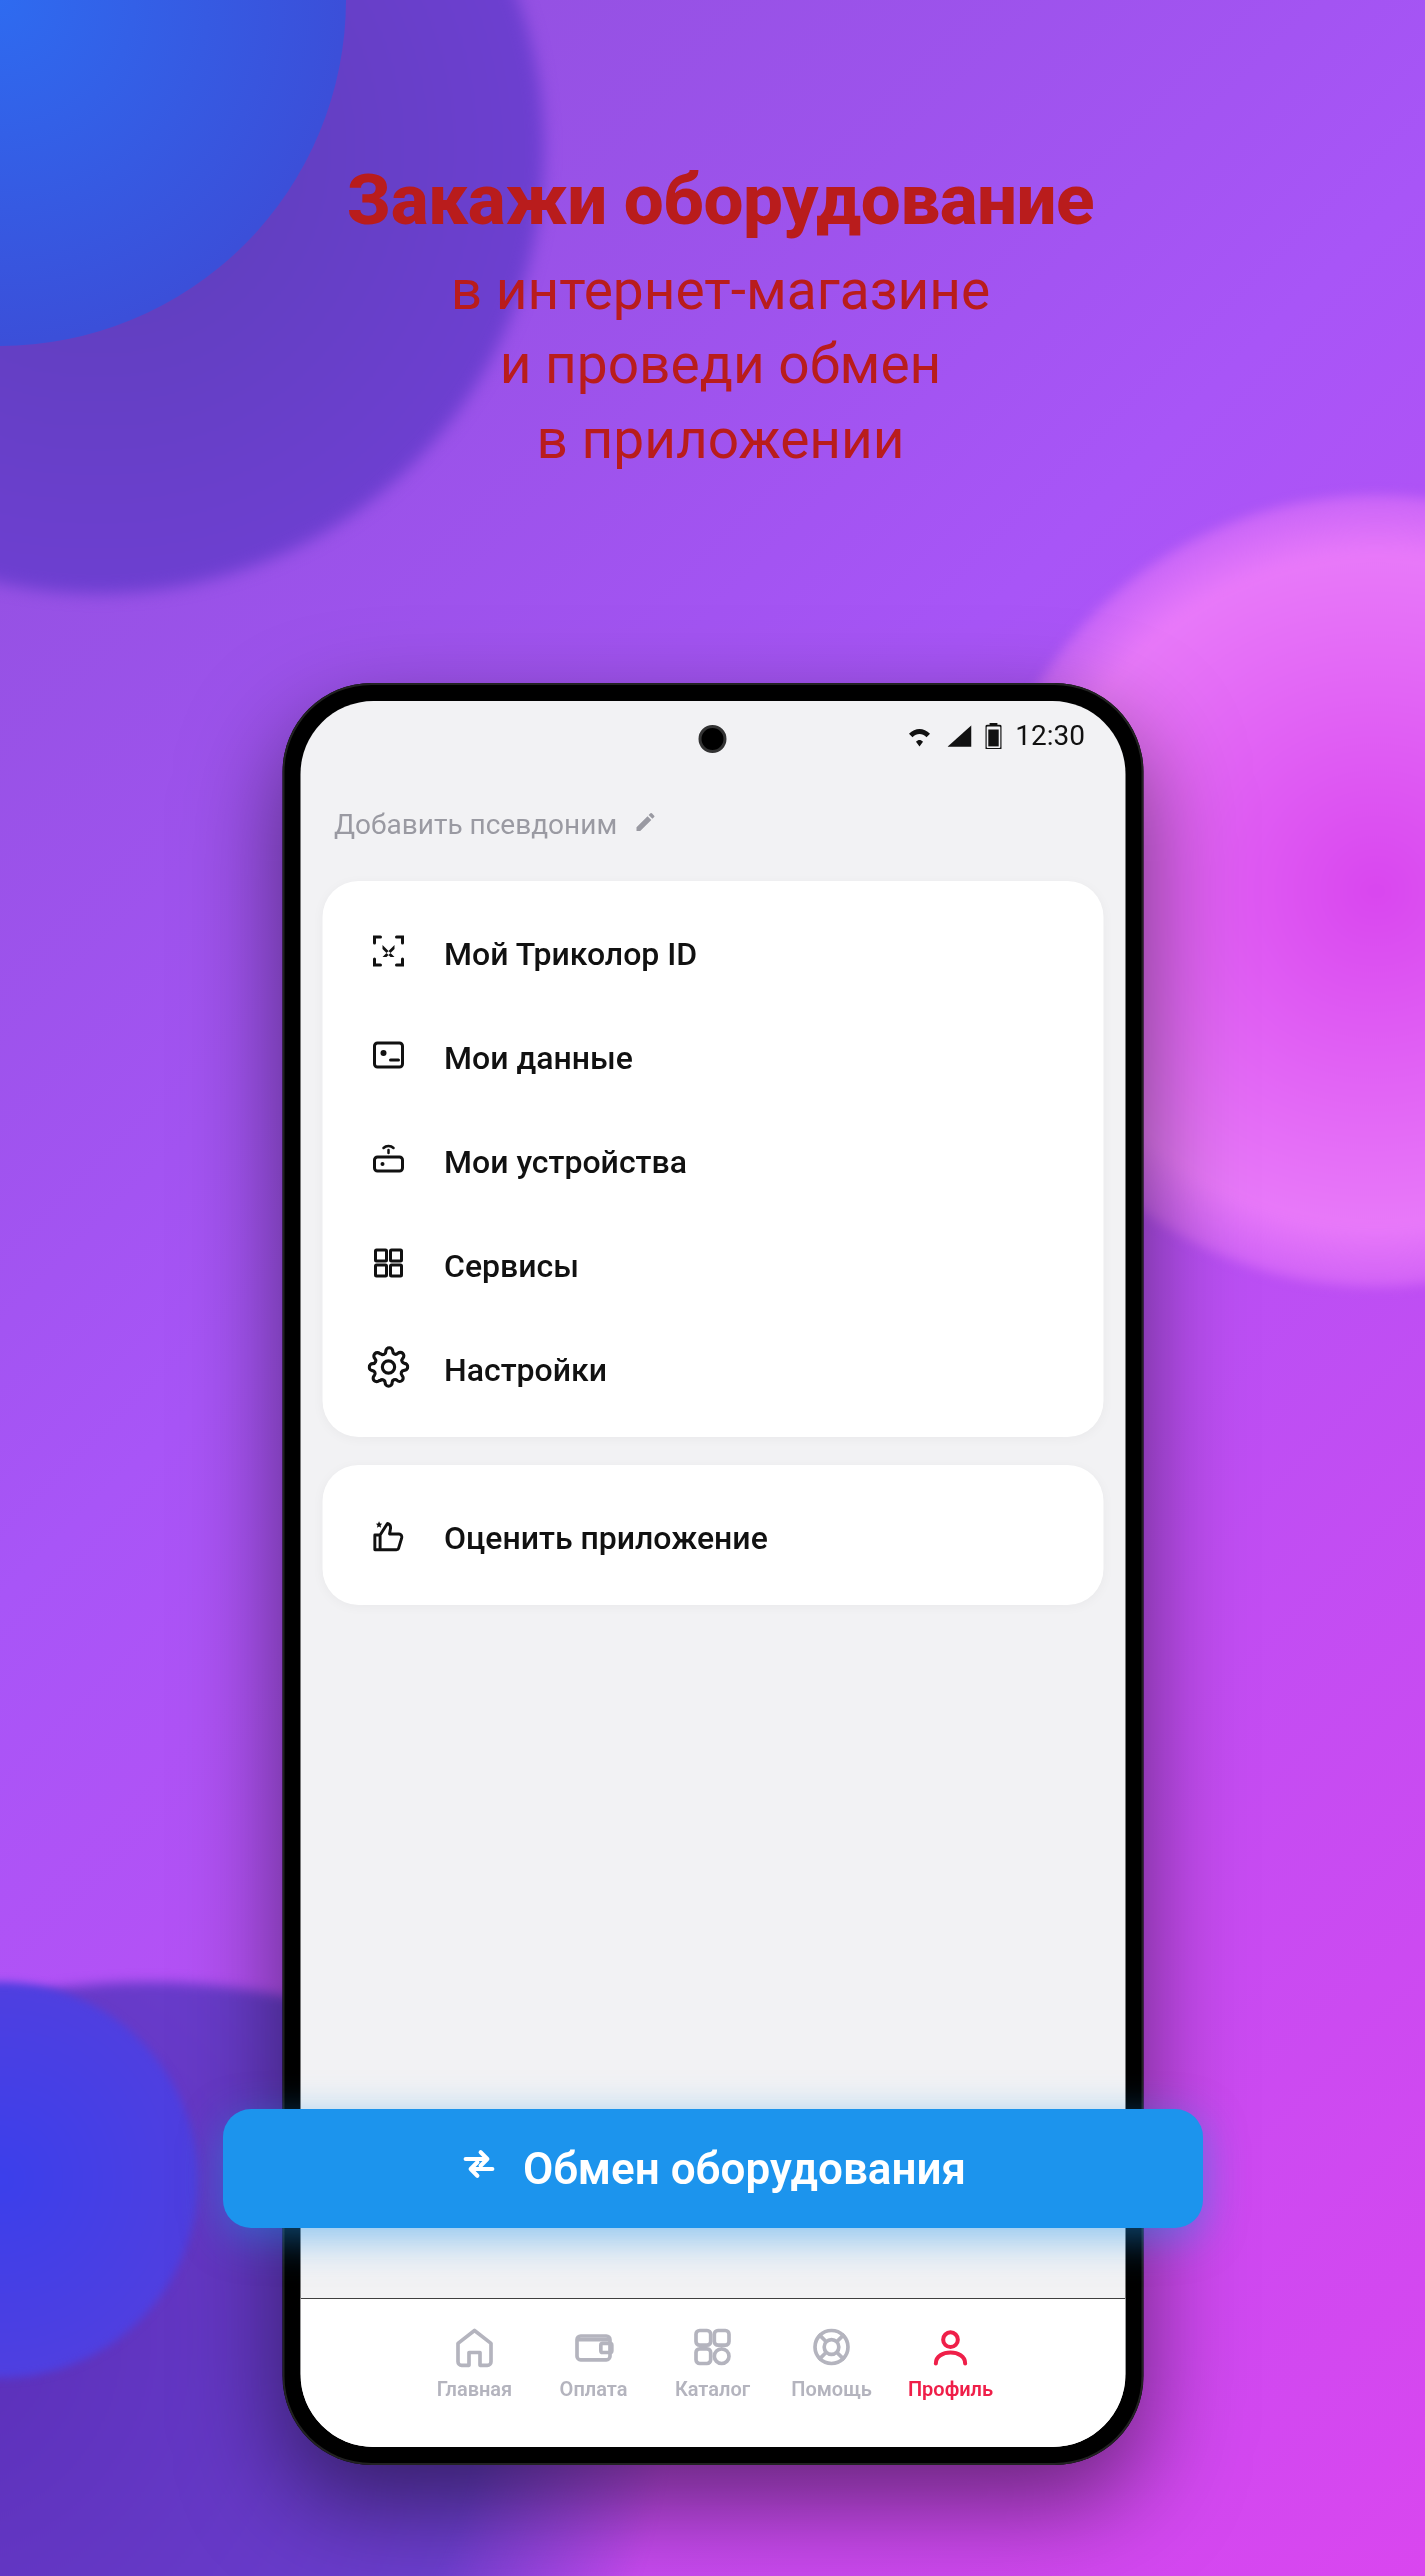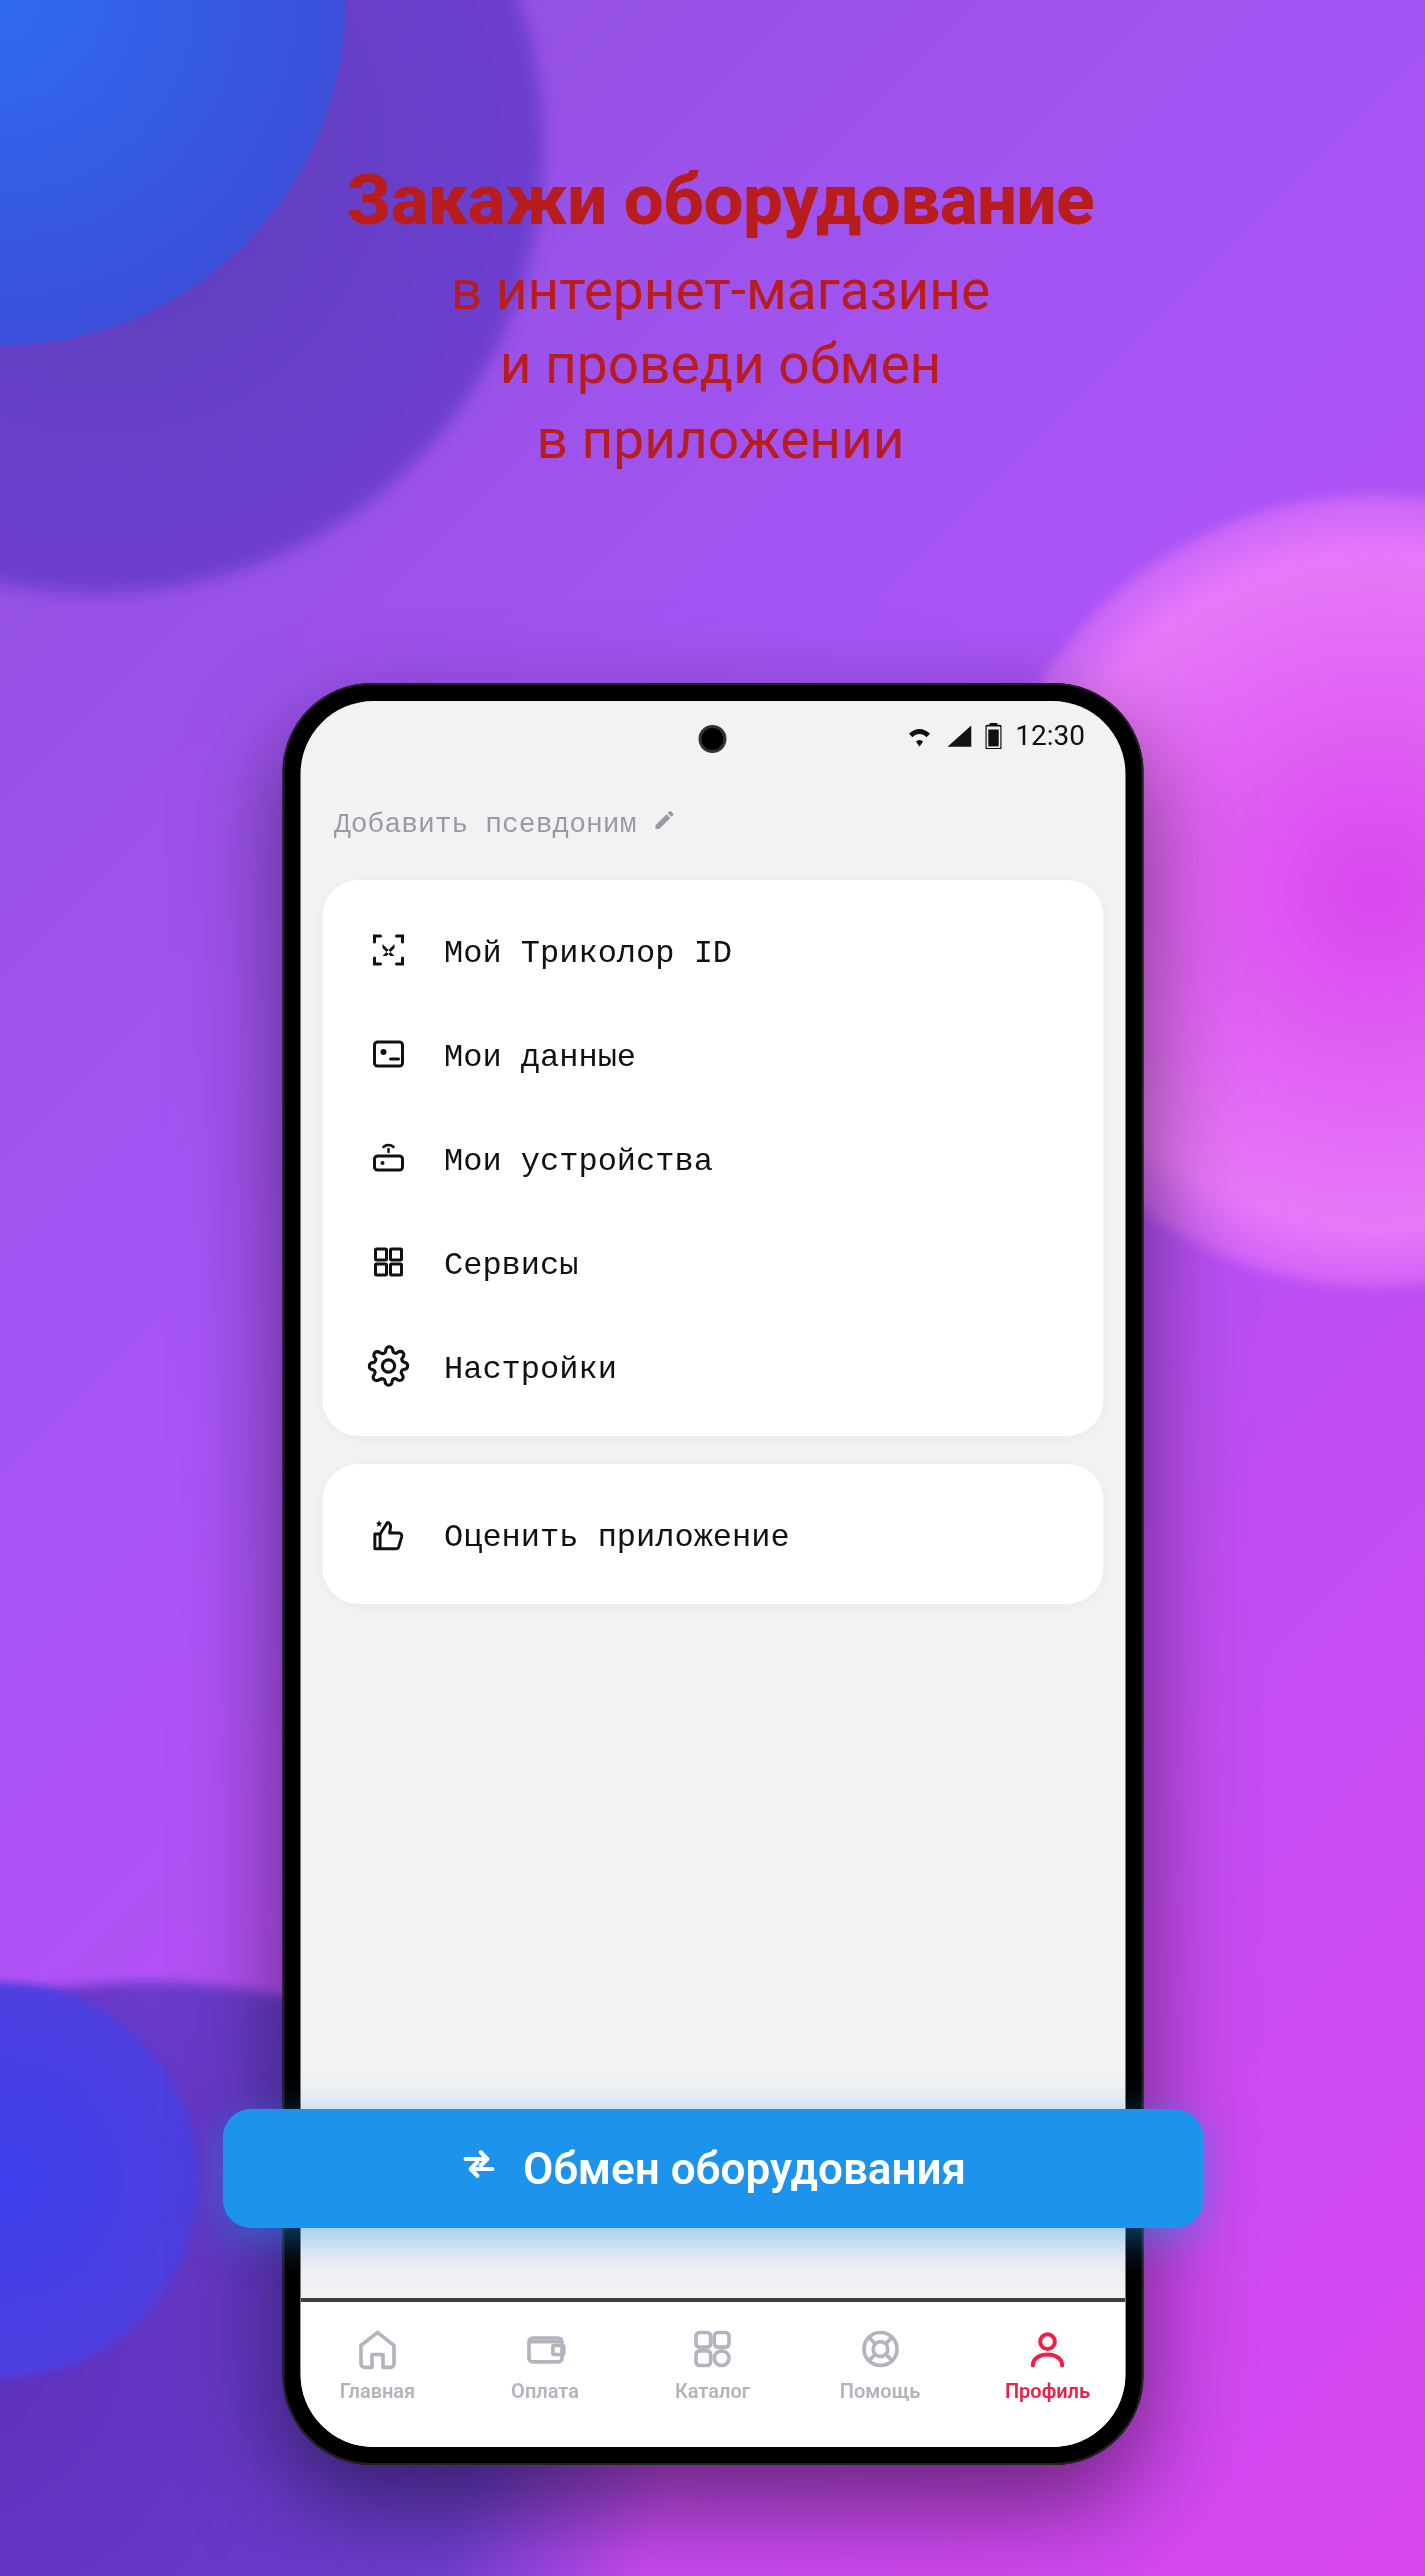--- a/index.html
+++ b/index.html
@@ -50,21 +50,20 @@
   .statusbar {
     position: absolute; top: 18px; right: 40px;
     display: flex; align-items: center; gap: 14px;
     font-size: 28px; font-weight: 400; color: #111;
   }
   .statusbar svg { display: block; }
   
   .screen-content {
     position: absolute; top: 79px; left: 0; right: 0; bottom: 0;
     padding: 28px 22px 0;
-    font-family: Liberation Mono, monospace;
   }
   
   .nickname-row {
     display: flex; align-items: center; gap: 16px;
     color: #9a9aa2; font-size: 28px; margin-left: 12px; margin-bottom: 20px;
   }
   
   .id-chip {
     display: inline-flex; align-items: center; gap: 18px;
     background: #fff; border-radius: 40px;
@@ -97,22 +96,22 @@
     border-radius: 28px;
     display: flex; align-items: center; justify-content: center; gap: 24px;
     color: #fff; font-size: 44px; font-weight: 600;
     box-shadow: 0 10px 40px rgba(28,148,237,0.5);
   }
   
   .bottom-nav {
     position: absolute; bottom: 0; left: 0; right: 0;
     height: 149px;
     background: #fff;
-    border-top: 4px solid #404040;
-    display: flex; justify-content: space-between; align-items: center;
+    border-top: 1px solid #404040;
+    display: flex; justify-content: center; align-items: center;
     padding: 12px 18px 34px;
   }
   .nav-item {
     display: flex; flex-direction: column; align-items: center; gap: 6px;
     color: #b4b4be; font-size: 20px; font-weight: 600;
     width: 119px;
   }
   .nav-item.active { color: #ef1f49; }
   .nav-icon { width: 48px; height: 48px; display:flex; align-items:center; justify-content:center;}
 </style>

